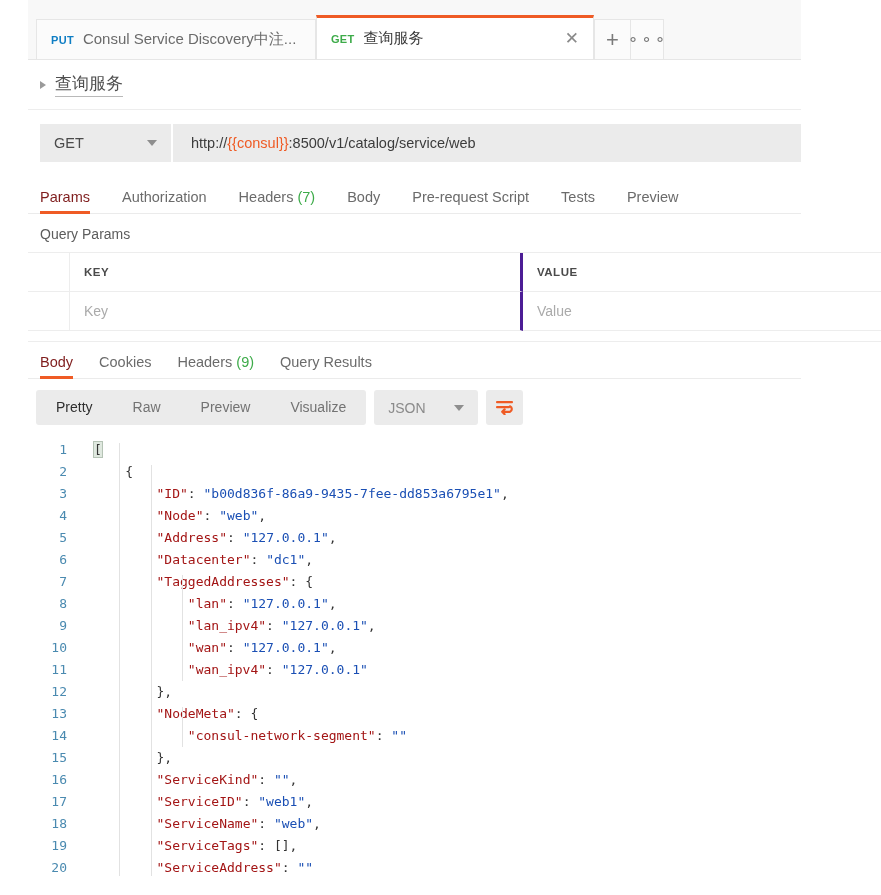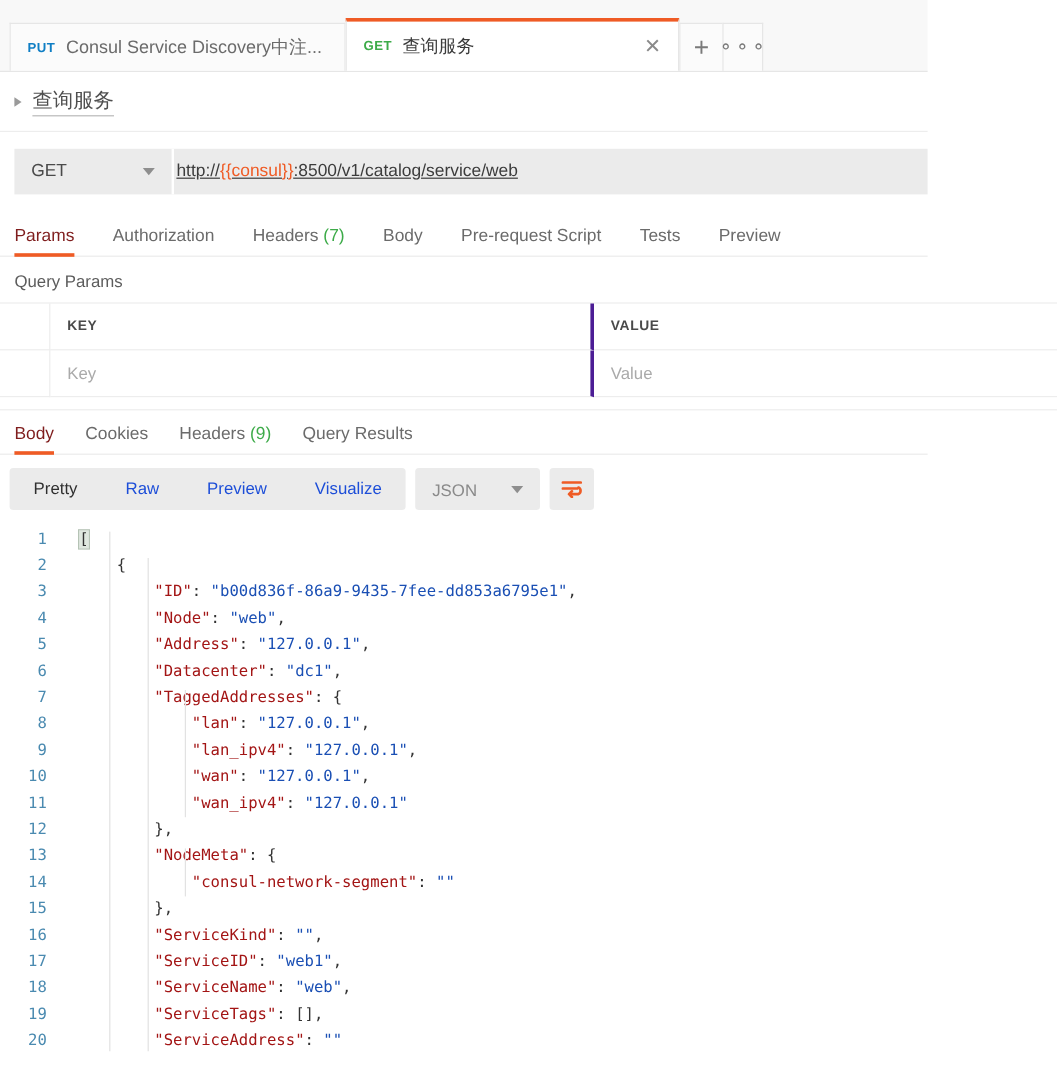--- a/index.html
+++ b/index.html
@@ -3,21 +3,21 @@
 <meta charset="utf-8">
 <style>
   * { box-sizing: border-box; margin: 0; padding: 0; }
   html, body {
     width: 881px; height: 895px;
     background: #ffffff;
     font-family: "Liberation Sans", sans-serif;
     overflow: hidden;
     color: #333;
   }
-  #app { width: 773px; height: 895px; position: relative; background: #fff; }
+  #app { width: 773px; height: 895px; position: relative; background: #fff; margin-left: 28px; }
 
   
   .tabbar {
     height: 60px; background: #f8f8f8;
     border-bottom: 1px solid #e6e6e6;
     display: flex; align-items: flex-end;
     padding-left: 8px;
   }
   .tab {
     height: 40px; display: flex; align-items: center;
@@ -86,23 +86,23 @@
     padding: 0 14px; font-size: 14.5px; color: #4a4a4a;
     border-right: 2px solid #ffffff; cursor: pointer;
   }
   .caret {
     width: 0; height: 0;
     border-left: 5px solid transparent; border-right: 5px solid transparent;
     border-top: 6px solid #8e8e8e;
   }
   .url-input {
     flex: 1 1 auto; height: 38px; background: #ebebeb;
-    display: flex; align-items: center; padding-left: 2px;
+    display: flex; align-items: center; padding-left: 18px;
     font-size: 14.5px; color: #3c3c3c; cursor: text;
-    overflow: hidden; white-space: nowrap; text-decoration: underline;
+    overflow: hidden; white-space: nowrap;
   }
   .var { color: #ef5b25; }
 
   
   .reqtabs {
     display: flex; align-items: flex-end; height: 38px;
     padding-left: 12px; border-bottom: 1px solid #ebebeb;
   }
   .rtab {
     font-size: 14.5px; color: #6b6b6b; cursor: pointer;
@@ -148,21 +148,21 @@
   .restabs .rtab { margin-right: 26px; padding-bottom: 8px; }
   .restabs .rtab:first-child { margin-left: 6px; }
 
   
   .viewbar { display: flex; align-items: center; padding: 11px 0 11px 8px; gap: 8px; text-align: center; }
   .seg {
     background: #ebebeb; border-radius: 3px; display: flex;
     height: 35px; align-items: center;
   }
   .seg .si {
-    font-size: 14px; color: #1d4ed8; padding: 0 20px;
+    font-size: 14px; color: #737373; padding: 0 20px;
     cursor: pointer; line-height: 35px;
   }
   .seg .si.on { color: #2f2f2f; }
   .fmtsel {
     background: #ebebeb; border-radius: 3px; height: 35px;
     display: flex; align-items: center; gap: 28px;
     padding: 0 14px; cursor: pointer;
     font-size: 14px; color: #8a8a8a;
   }
   .wrapbtn {

